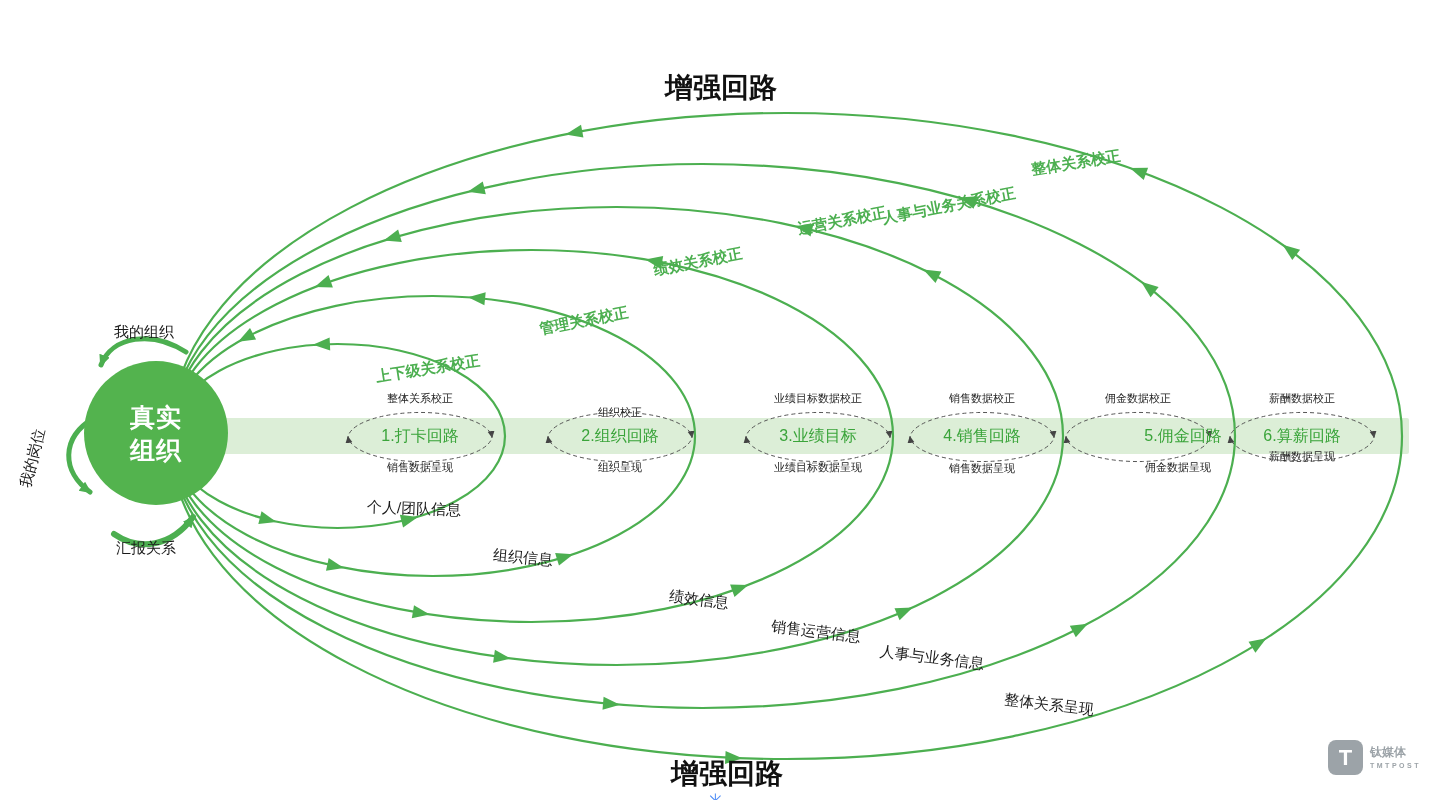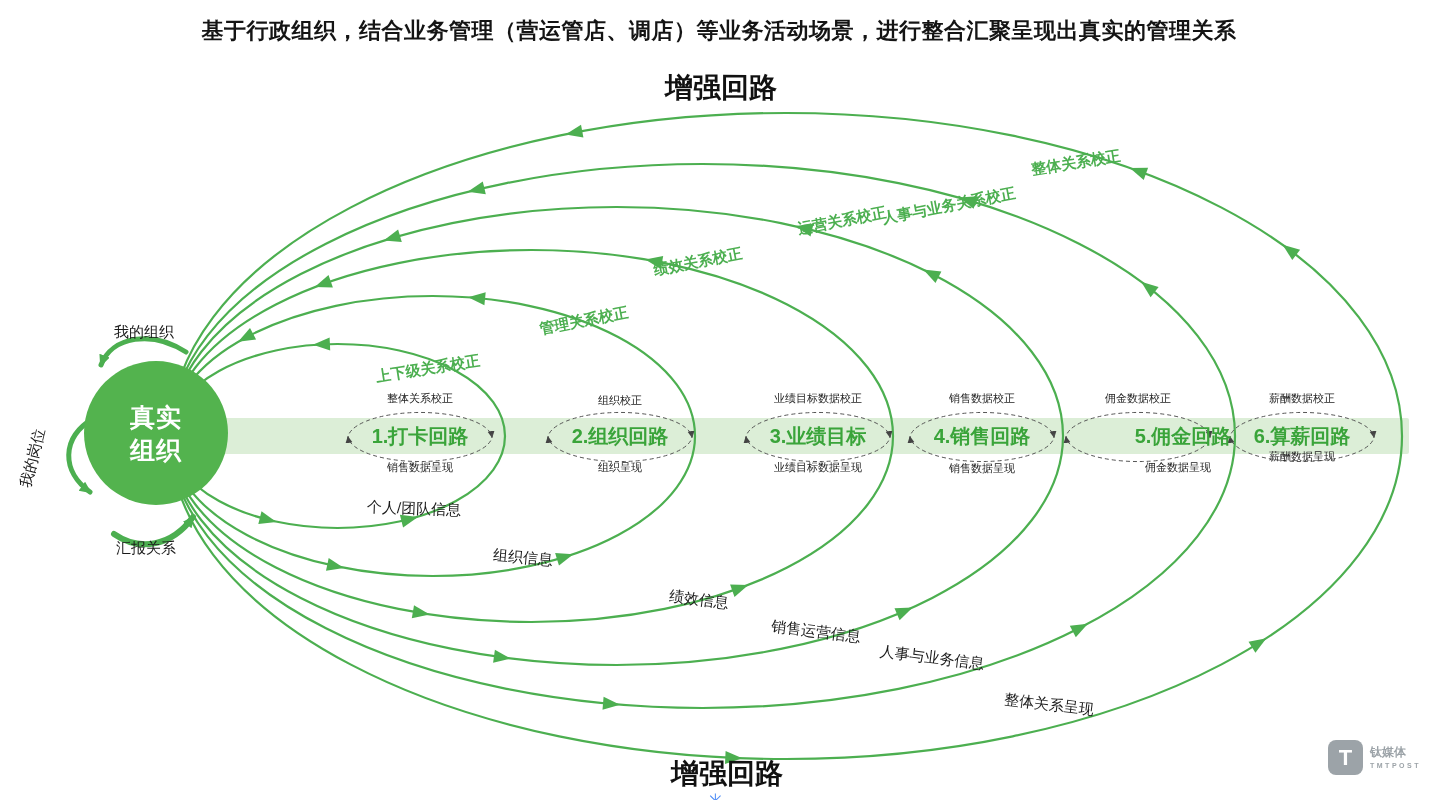--- a/index.html
+++ b/index.html
@@ -13,21 +13,21 @@
     font-family:"Liberation Sans","DejaVu Sans",sans-serif;color:var(--ink);
   }
   #diagram-svg{position:absolute;left:0;top:0;z-index:1;}
   .lbl{position:absolute;z-index:2;white-space:nowrap;
        transform:translate(-50%,-50%) rotate(var(--rot,0deg));}
   .title{font-size:22px;font-weight:700;letter-spacing:.5px;color:#141414;}
   .loop-banner{font-size:28px;font-weight:800;color:#111;}
   .side{font-size:15px;font-weight:500;color:#1a1a1a;}
   .node-label{font-size:25px;font-weight:800;color:#fff;white-space:pre-line;
               text-align:center;line-height:1.3;letter-spacing:1px;z-index:3;}
-  .loop-name{font-size:20px;font-weight:700;color:var(--loop-text);}
+  .loop-name{font-size:16px;font-weight:400;color:var(--loop-text);}
   .tiny{font-size:11px;font-weight:500;color:#222;}
   .arc-top{font-size:15px;font-weight:700;color:var(--green);}
   .arc-bottom{font-size:15px;font-weight:500;color:#1a1a1a;}
   .wm{position:absolute;z-index:2;display:flex;align-items:center;gap:7px;}
   .wm-box{width:35px;height:35px;border-radius:8px;background:var(--wm);
           display:flex;align-items:center;justify-content:center;}
   .wm-t{color:#fff;font-size:22px;font-weight:800;line-height:1;}
   .wm-name{font-size:12px;font-weight:600;color:var(--wm);line-height:1.1;}
   .wm-sub{font-size:7px;font-weight:600;letter-spacing:2.5px;color:var(--wm);margin-top:3px;}
   .corner-glyph{position:absolute;left:707px;top:789px;z-index:2;
@@ -116,35 +116,34 @@
       <g>
         <path d="M 1230 440 A 72 26 0 0 1 1374 437" fill="none" stroke="#555" stroke-width="1" stroke-dasharray="4 3" marker-end="url(#mDark)"></path>
         <path d="M 1374 434 A 72 26 0 0 1 1230 437" fill="none" stroke="#555" stroke-width="1" stroke-dasharray="4 3" marker-end="url(#mDark)"></path>
       </g>
       <path d="M 186 352 C 152 330, 112 336, 101 365" fill="none" stroke="#4CAF50" stroke-width="5" stroke-linecap="round" marker-end="url(#mGreen)"></path>
       <path d="M 94 418 C 60 438, 62 472, 90 492" fill="none" stroke="#4CAF50" stroke-width="5" stroke-linecap="round" marker-end="url(#mGreen)"></path>
       <path d="M 114 534 C 140 552, 172 546, 193 517" fill="none" stroke="#4CAF50" stroke-width="6" stroke-linecap="round" marker-end="url(#mGreen)"></path>
       <circle cx="156" cy="433" r="72" fill="#53B34E"></circle>
     </svg>
 
-  <div class="lbl title" style="left:719px;top:31px">基于行政组织，结合业务管理（营运管店、调店）等业务活动场景，进行整合汇聚呈现出真实的管理关系</div>
   <div class="lbl loop-banner" style="left:721px;top:88px">增强回路</div>
   <div class="lbl loop-banner" style="left:727px;top:774px">增强回路</div>
 
   <div class="lbl side" style="left:144px;top:332px">我的组织</div>
   <div class="lbl side" style="left:33px;top:458px;--rot:-76deg">我的岗位</div>
   <div class="lbl side" style="left:146px;top:548px">汇报关系</div>
   <div class="lbl node-label" style="left:156px;top:433px">真实
 组织</div>
 
   <div class="lbl tiny" style="left:420px;top:398px">整体关系校正</div>
   <div class="lbl loop-name" style="left:420px;top:436px">1.打卡回路</div>
   <div class="lbl tiny" style="left:420px;top:467px">销售数据呈现</div>
 
-  <div class="lbl tiny" style="left:620px;top:400px">组织校正</div>
+  <div class="lbl tiny" style="left:620px;top:412px">组织校正</div>
   <div class="lbl loop-name" style="left:620px;top:436px">2.组织回路</div>
   <div class="lbl tiny" style="left:620px;top:467px">组织呈现</div>
 
   <div class="lbl tiny" style="left:818px;top:398px">业绩目标数据校正</div>
   <div class="lbl loop-name" style="left:818px;top:436px">3.业绩目标</div>
   <div class="lbl tiny" style="left:818px;top:467px">业绩目标数据呈现</div>
 
   <div class="lbl tiny" style="left:982px;top:398px">销售数据校正</div>
   <div class="lbl loop-name" style="left:982px;top:436px">4.销售回路</div>
   <div class="lbl tiny" style="left:982px;top:468px">销售数据呈现</div>

